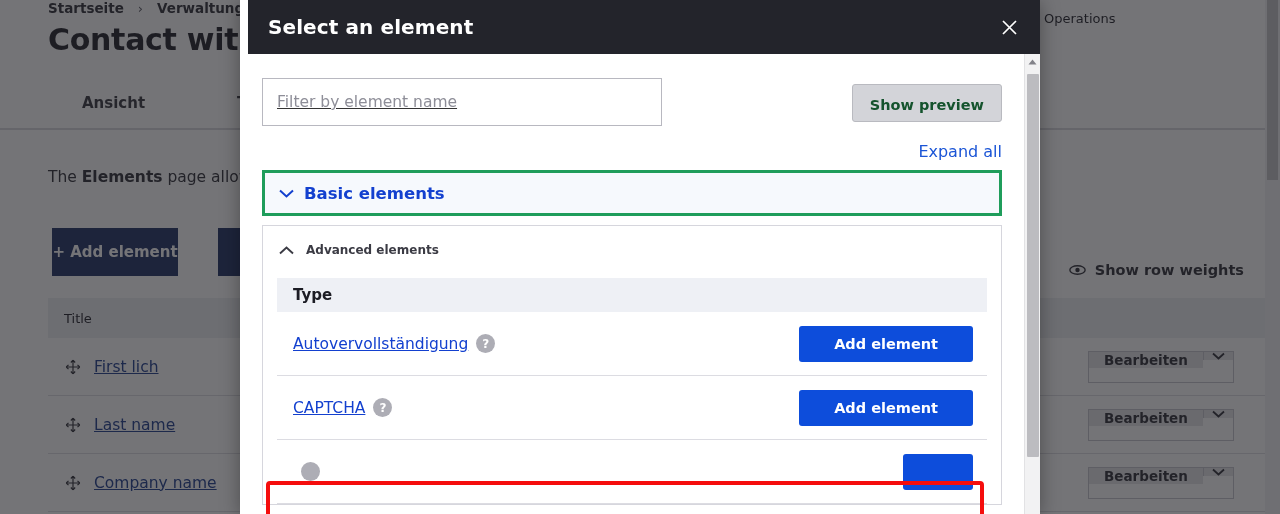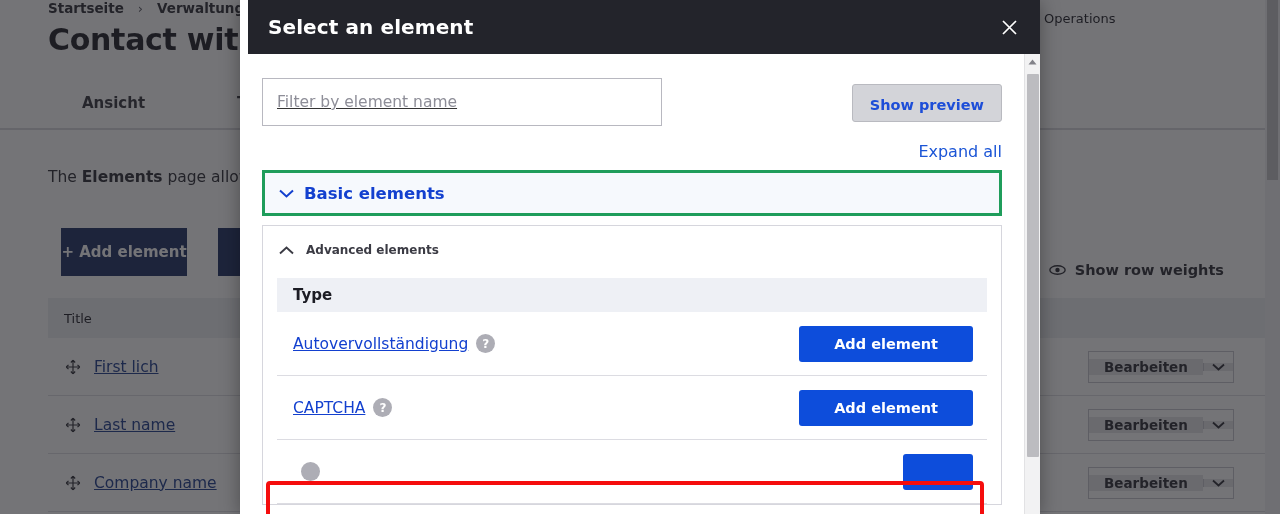--- a/index.html
+++ b/index.html
@@ -46,25 +46,25 @@
     font-size: 15.5px; color: #2b2b33; white-space: nowrap;
   }
   .bg-desc b { font-weight: 700; }
   .bg-btn-primary {
     position: absolute; top: 228px; height: 48px;
     background: #1b2d63; color: #ffffff;
     font-size: 15px; font-weight: 700;
     display: flex; align-items: center; justify-content: center;
     padding: 0 22px; white-space: nowrap;
   }
-  #bg-add-element-1 { left: 61px; width: 126px; }
+  #bg-add-element-1 { left: 52px; width: 126px; }
   #bg-add-element-2 { left: 218px; width: 150px; }
 
   .bg-rowweights {
-    position: absolute; right: 56px; top: 262px;
+    position: absolute; right: 36px; top: 262px;
     display: flex; align-items: center; gap: 9px;
     font-size: 14.5px; font-weight: 700; color: #2b2b33; white-space: nowrap;
   }
   .eye-ico { width: 17px; height: 12px; display:block; }
 
   .bg-table {
     position: absolute; left: 48px; top: 298px; right: 0px;
   }
   .bg-thead {
     height: 40px; background: #eceef2; display: flex; align-items: center;
@@ -79,21 +79,21 @@
   .bg-row {
     height: 58px; border-bottom: 1px solid #dcdce2;
     display: flex; align-items: center; position: relative;
   }
   .drag-ico { margin-left: 16px; width: 18px; height: 18px; display:block; }
   .bg-row-link {
     margin-left: 12px; font-size: 15.5px; color: #1b3a8c;
     text-decoration: underline; white-space: nowrap;
   }
   .bg-ops {
-    position: absolute; left: 1040px; display: flex; align-items: center;
+    position: absolute; left: 1040px; display: flex; align-items: flex-start;
     height: 32px; border: 1px solid #c6c6cd;
   }
   .bg-ops-label {
     background: #e4e4e8; color: #2b2b33; font-size: 13.5px; font-weight: 700;
     display: flex; align-items: center; padding: 0 15px; white-space: nowrap;
   }
   .bg-ops-caret {
     background: #e4e4e8; border-left: 1px solid #c6c6cd;
     width: 30px; display: flex; align-items: center; justify-content: center;
   }
@@ -135,21 +135,21 @@
   #filter-input {
     width: 400px; height: 48px; border: 1px solid #b8b8c0; background: #fff;
     font-family: inherit; font-size: 15.5px; color: #333; padding: 0 14px;
     outline: none;
     text-decoration: underline;
   }
   #filter-input::placeholder { color: #8e8e98; }
   #show-preview-btn {
     margin-top: 6px; height: 38px; background: #d3d4d9;
     border: 1px solid #b9bac0; border-radius: 3px;
-    font-family: inherit; font-size: 14.5px; font-weight: 700; color: #1d4ed8;
+    font-family: inherit; font-size: 14.5px; font-weight: 700; color: #14532d;
     padding: 12px 17px; cursor: pointer;
   }
 
   #expand-all-row { display: flex; justify-content: flex-end; margin-top: 16px; }
   #expand-all {
     font-size: 16px; color: #1b55d6; text-decoration: none; cursor: pointer;
   }
 
   .group {
     margin-top: 9px; border: 1px solid #d6d6dd; background: #fff;

